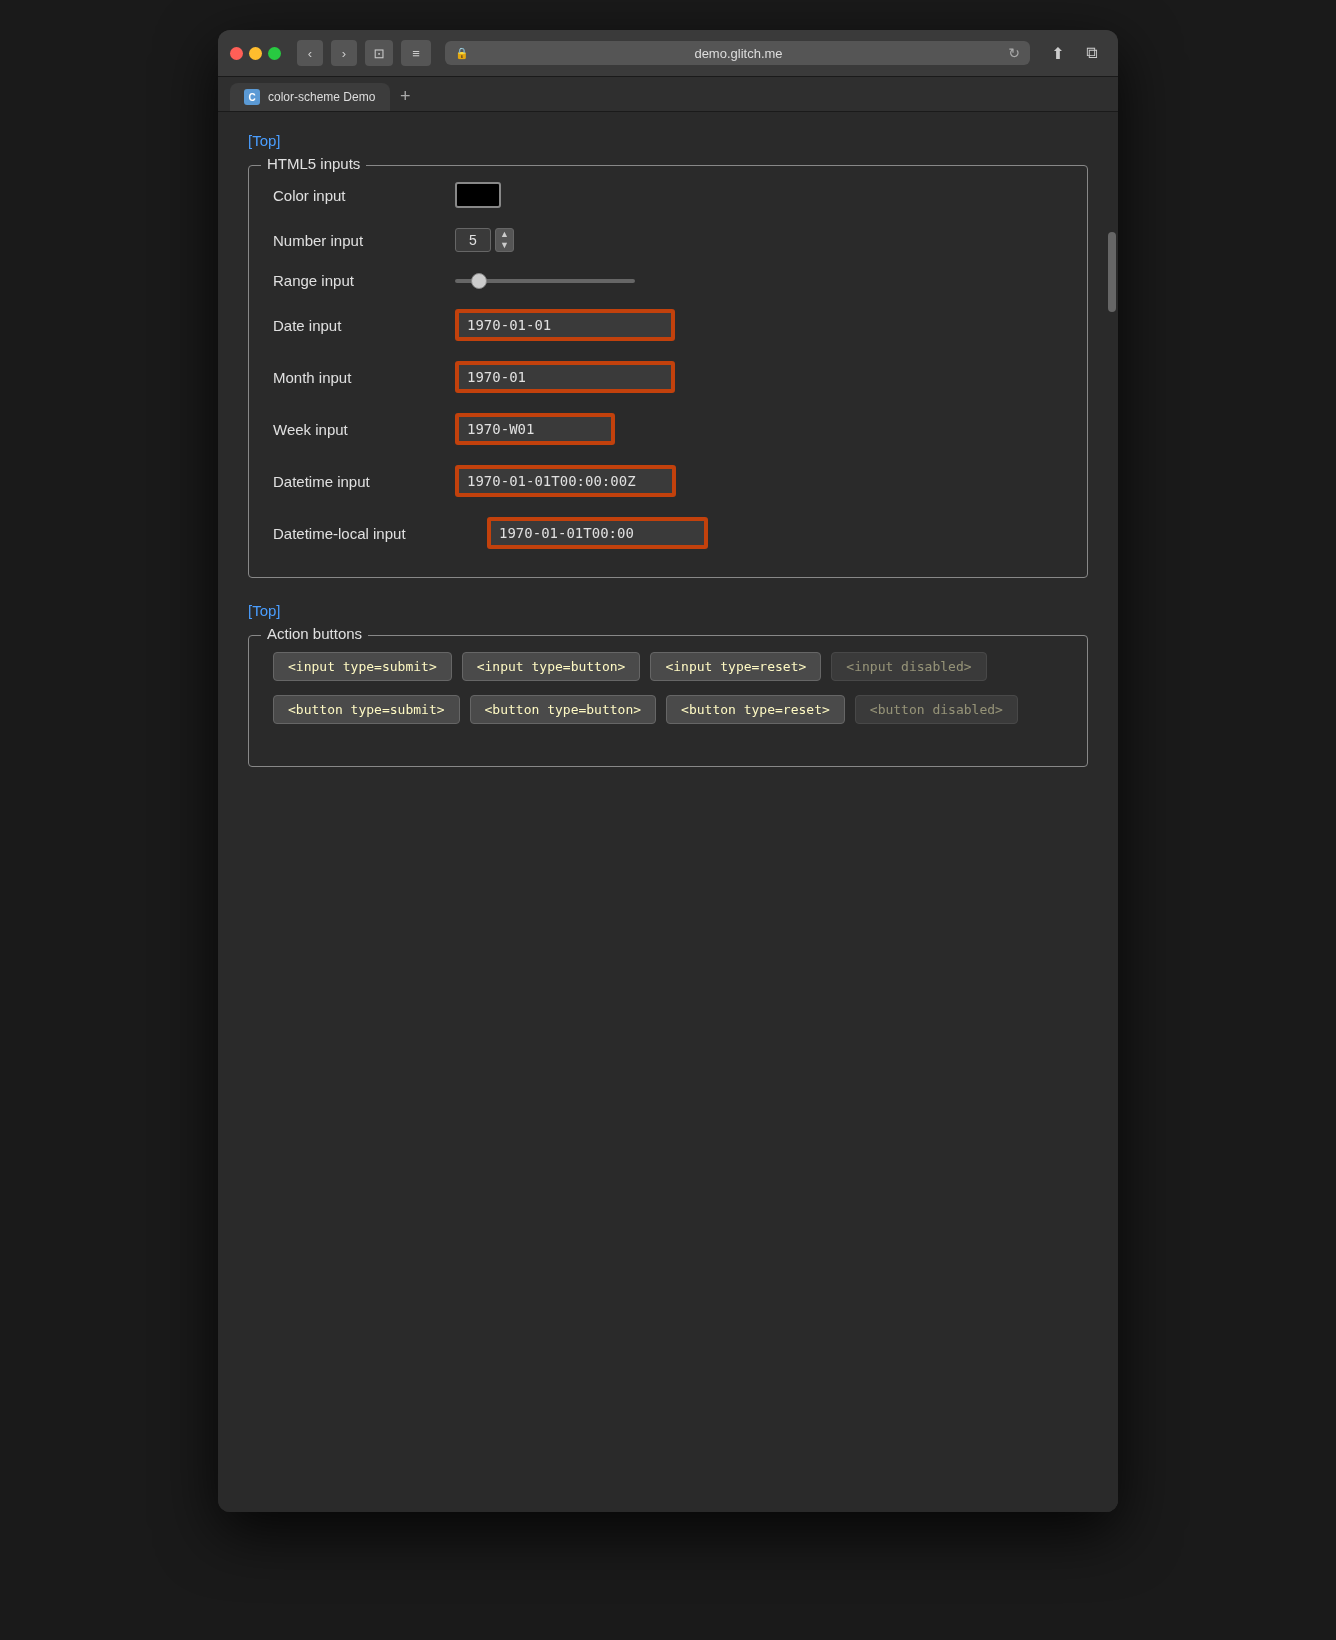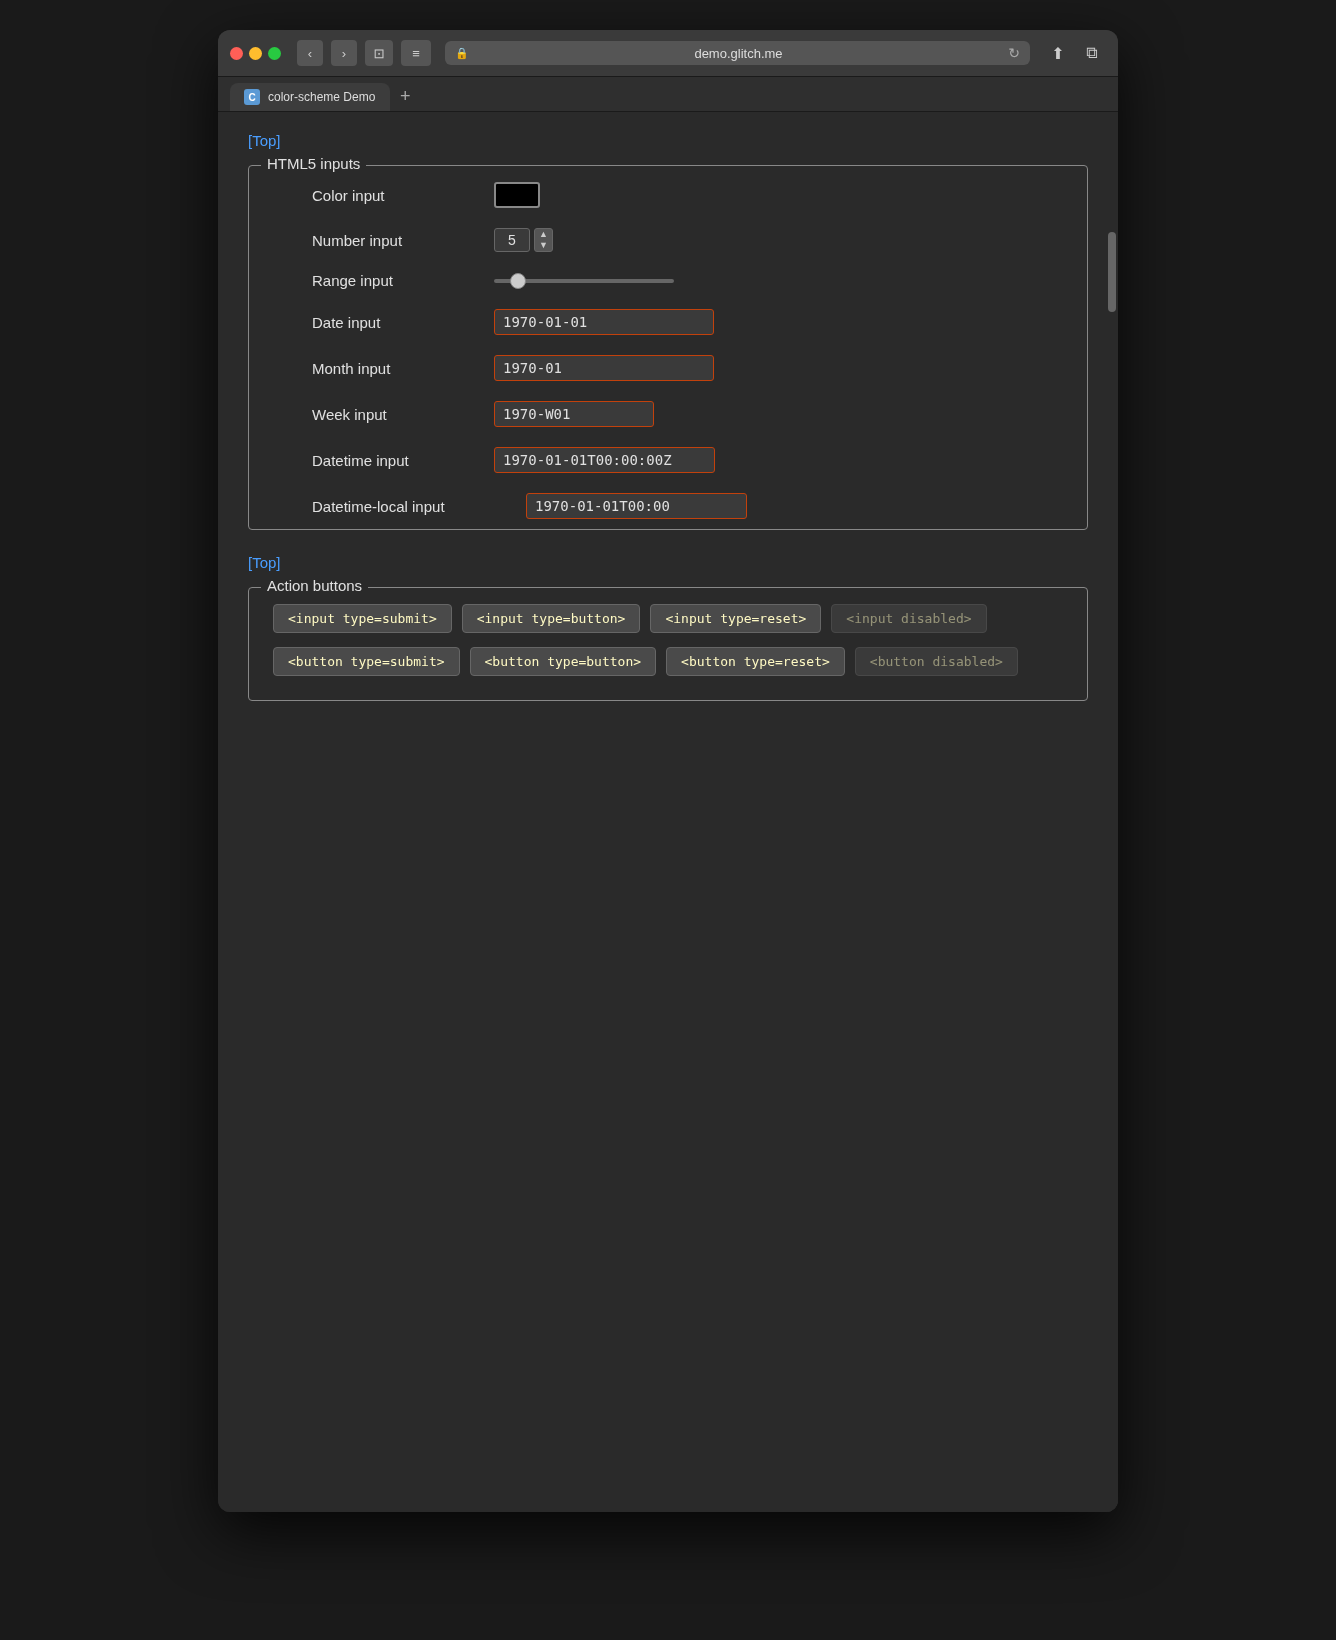--- a/index.html
+++ b/index.html
@@ -185,21 +185,21 @@
       text-decoration: none;
       font-size: 15px;
       display: inline-block;
       margin-bottom: 16px;
     }
 
     
     .fieldset-box {
       border: 1px solid #888;
       border-radius: 4px;
-      padding: 16px 24px 10px;
+      padding: 16px 24px 28px;
       margin-bottom: 24px;
       position: relative;
     }
 
     .fieldset-legend {
       position: absolute;
       top: -11px;
       left: 12px;
       background: #2a2a2a;
       padding: 0 6px;
@@ -217,21 +217,20 @@
 
     .form-row:last-child {
       margin-bottom: 0;
       gap: 44px;
     }
 
     .form-label {
       color: #e0e0e0;
       font-size: 15px;
       min-width: 170px;
-      margin-left: 39px;
     }
 
     
     .color-swatch {
       width: 46px;
       height: 26px;
       background: #000000;
       border: 2px solid #888;
       border-radius: 3px;
       cursor: pointer;
@@ -290,21 +289,21 @@
       height: 16px;
       border-radius: 50%;
       background: #ccc;
       cursor: pointer;
       border: 1px solid #888;
     }
 
     
     .date-input {
       background: #3a3a3a;
-      border: 1px solid #c2410c;
+      border: 4px solid #c2410c;
       color: #e0e0e0;
       padding: 4px 8px;
       font-size: 14px;
       border-radius: 3px;
       font-family: monospace;
     }
 
     .date-input-wide {
       width: 221px;
     }

